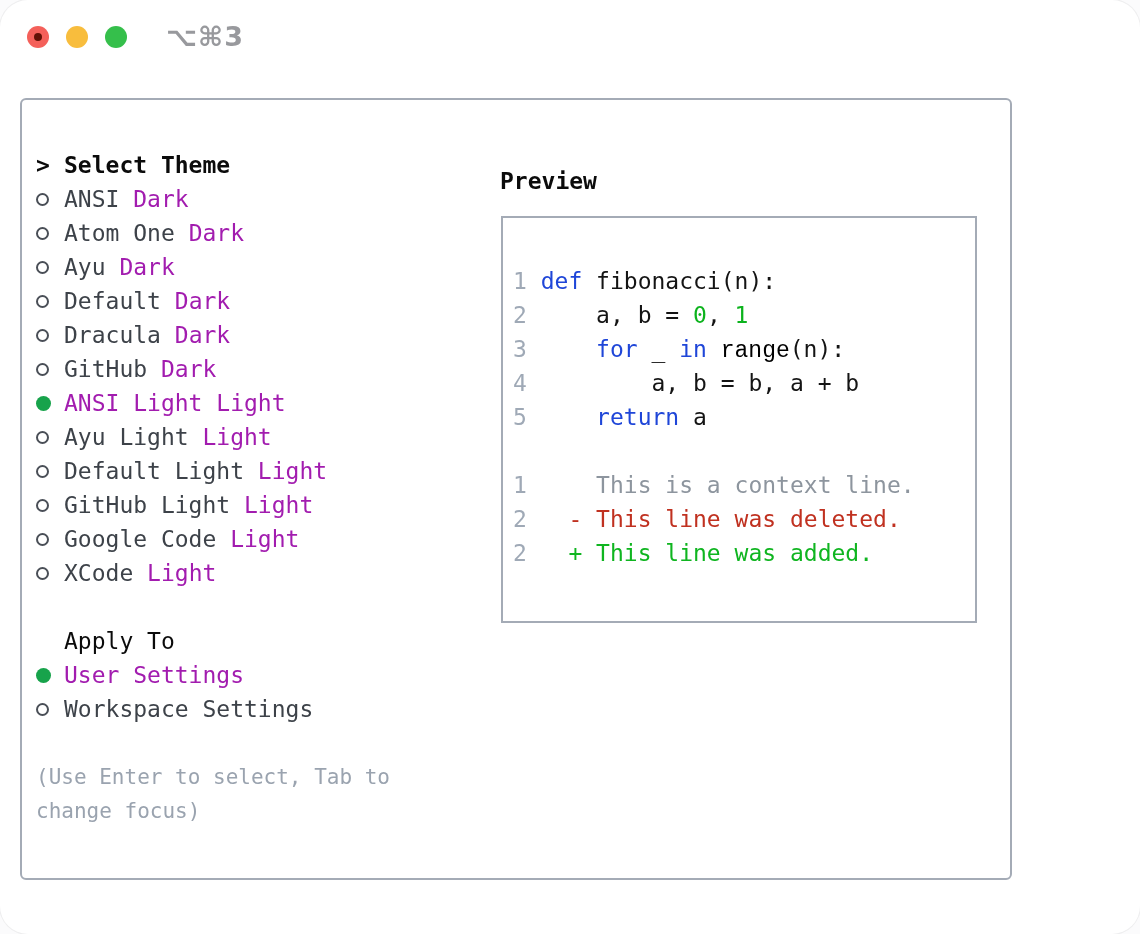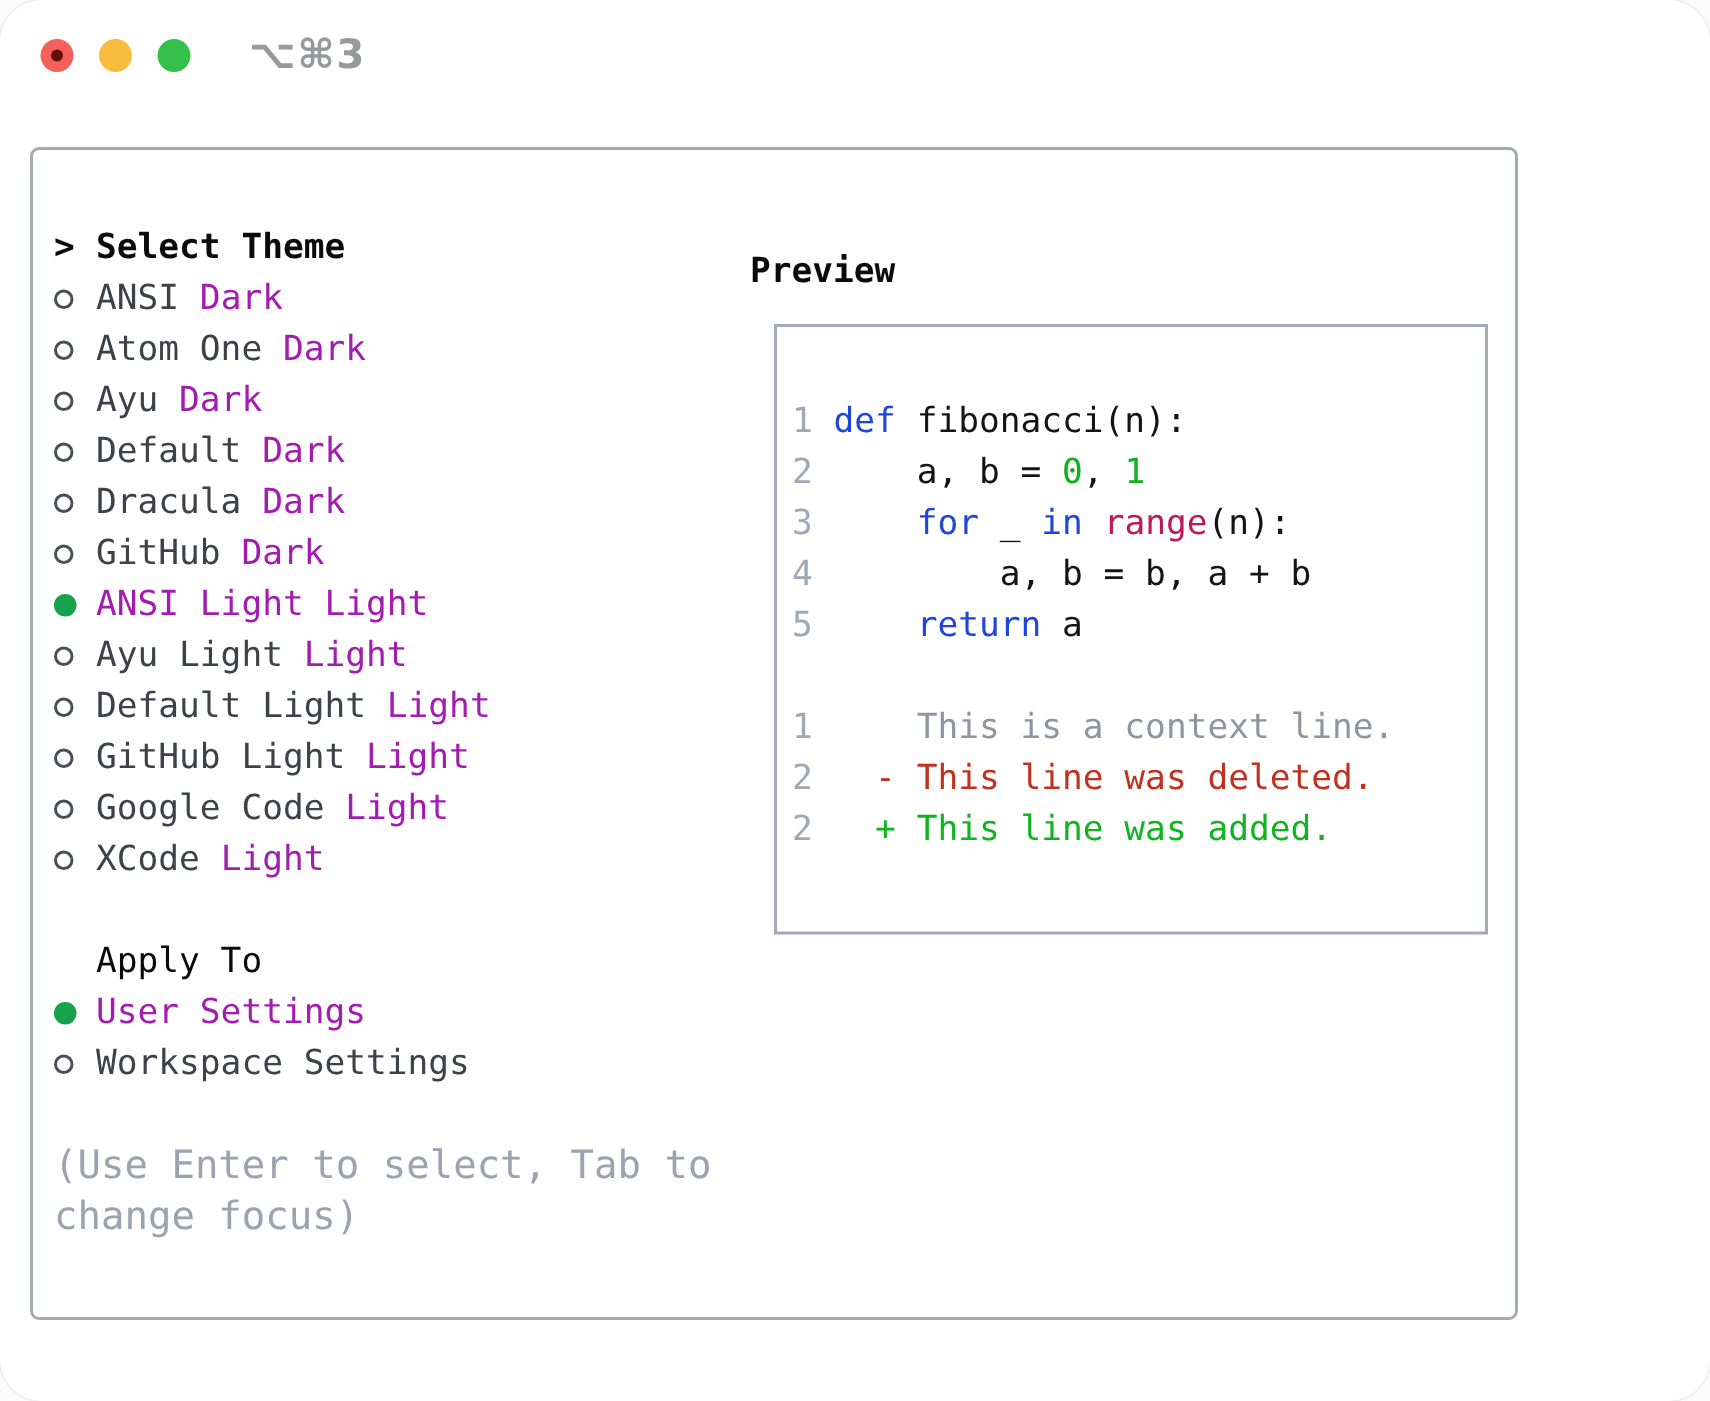--- a/index.html
+++ b/index.html
@@ -30,34 +30,34 @@
   .icon-col{width:28px;flex:0 0 28px;display:flex;align-items:center;}
   .hdr{font-weight:bold;color:#0b0b0b;}
   .cursor{font-weight:bold;color:#0b0b0b;}
   .label{white-space:pre;}
   .name{color:#3d4249;margin-top:15px;}
   .tag{color:#a21caf;}
   .item.selected .name{color:#a21caf;}
   .radio{width:13px;height:13px;border:2px solid #4a4f57;border-radius:50%;box-sizing:border-box;}
   .radio.filled{width:15px;height:15px;border:none;background:#17a34b;}
   .apply-hdr{color:#0b0b0b;}
-  .hint{color:#9aa3af;font-size:26px;}
+  .hint{color:#9aa3af;font-size:21px;}
   .hint div{height:34px;line-height:34px;white-space:pre;}
   .blank{height:34px;}
   
   .preview-box{
-    margin-left:16px;margin-top:18px;width:476px;height:407px;
+    margin-left:1px;margin-top:18px;width:476px;height:407px;
     border:2px solid #a4abb6;box-sizing:border-box;background:#fff;
     padding:46px 8px 0 10px;overflow:hidden;
   }
   .code-line{white-space:pre;height:34px;line-height:34px;font-size:23px;}
   .lnum{color:#9fa9b6;}
   .tok-plain{color:#141414;}
   .tok-keyword{color:#1f46d8;}
-  .tok-builtin{color:#be185d;}
+  .tok-builtin{color:#000000;font-family:Liberation Mono, monospace;}
   .tok-number{color:#0cb31d;}
   .tok-context{color:#8d959e;}
   .tok-deleted{color:#c03120;}
   .tok-added{color:#0fb520;}
 </style>
 </head>
 <body>
 
 <div class="window">
 

